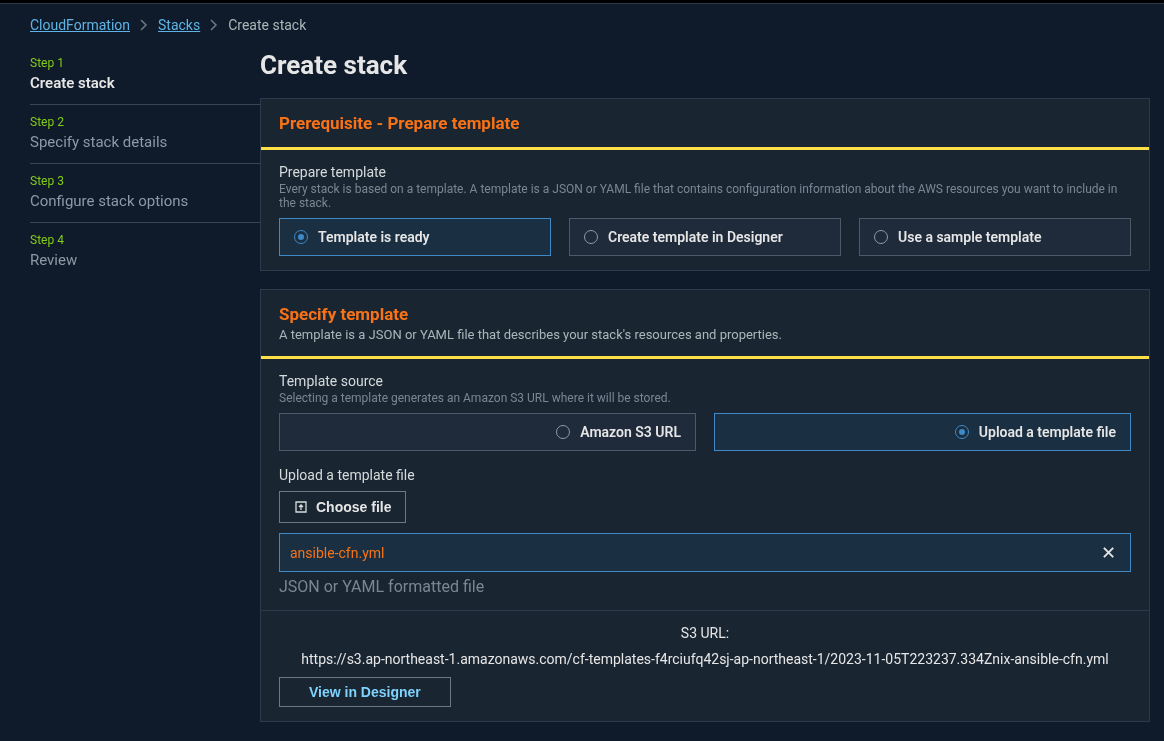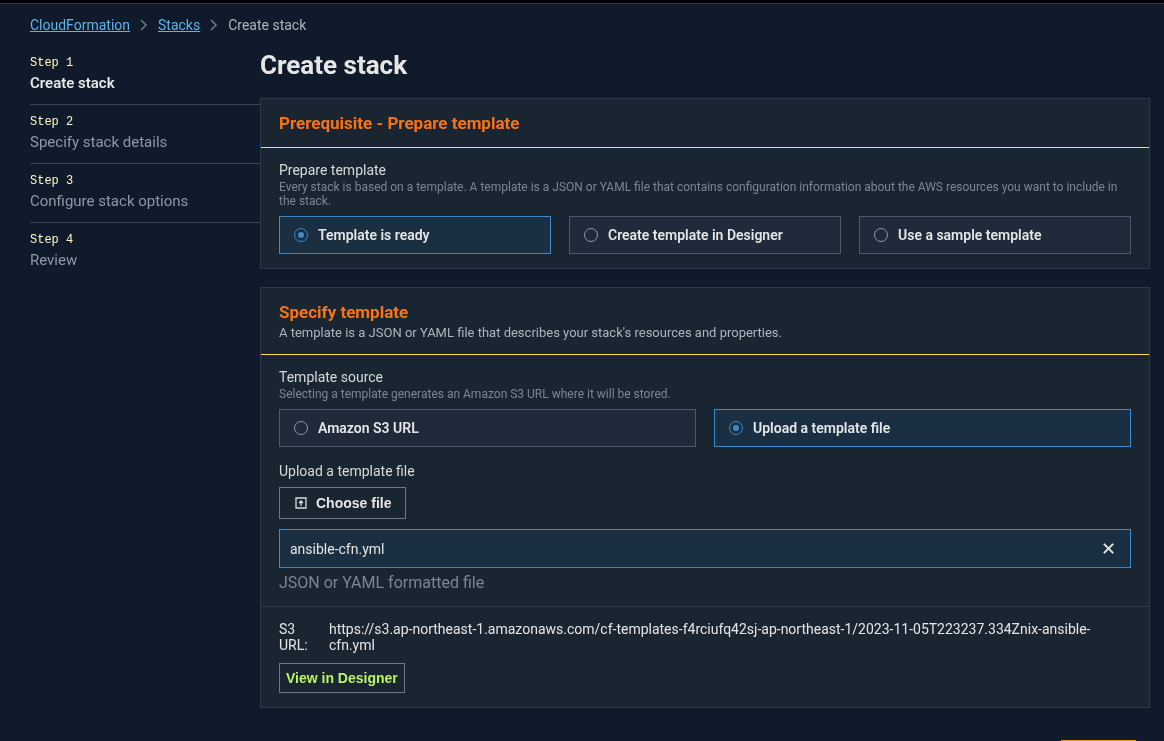--- a/index.html
+++ b/index.html
@@ -18,36 +18,36 @@
   padding: 13px 30px;
 }
 .breadcrumb a { color: #5fb3e5; text-decoration: underline; cursor: pointer; }
 .breadcrumb .sep { color: #6a7a85; }
 .breadcrumb .current { color: #aab7b8; }
 .chevron-icon { display: inline-flex; }
 .layout { display: flex; }
 .wizard-nav { width: 260px; padding: 0 0 0 30px; }
 .wizard-step { padding: 10px 0 12px 0; border-top: 1px solid #3a4553; }
 .wizard-step:first-child { border-top: none; }
-.wizard-step .step-num { font-size: 12px; color: #fef9c3; margin-bottom: 4px; font-family: Liberation Mono, monospace; }
+.wizard-step .step-num { font-size: 12px; color: #84cc16; margin-bottom: 4px; }
 .wizard-step .step-title { font-size: 15px; color: #8d99a4; }
 .wizard-step.active .step-title { color: #e6e6e6; font-weight: 600; }
 .main { flex: 1; padding: 0 14px 0 0; }
 .page-title { font-size: 26px; font-weight: 700; color: #e6e6e6; margin: 4px 0 18px 0; }
 .panel {
   background: #1a2532; border: 1px solid #2a3a4a; margin-bottom: 18px;
 }
 .panel-hdr { padding: 14px 18px; }
 .panel-hdr h2 { font-size: 17px; font-weight: 700; color: #f97316; }
 .panel-sub { font-size: 13px; color: #aab7b8; margin-top: 3px; }
-.panel-body { padding: 14px 18px; border-top: 1px solid #fde047; }
+.panel-body { padding: 14px 18px; border-top: 3px solid #fde047; }
 .field-label { font-size: 14px; color: #d5dbdb; margin-bottom: 2px; }
 .field-help { font-size: 12px; color: #7a8793; margin-bottom: 8px; }
 .radio-row { display: flex; gap: 18px; }
-.radio-row.two > .radio-card { flex: 1; }
+.radio-row.two > .radio-card { flex: 1; justify-content: flex-end; }
 .radio-row.three > .radio-card { flex: 1; }
 .radio-card {
   display: flex; align-items: center; gap: 10px;
   border: 1px solid #4a5a68; background: #1f2b3a;
   padding: 10px 14px; cursor: pointer;
 }
 .radio-card.selected { border: 1px solid #3f89c7; background: #1a2f42; }
 .radio-dot {
   width: 14px; height: 14px; border-radius: 50%;
   border: 1px solid #8d99a4; position: relative; flex-shrink: 0;
@@ -61,30 +61,30 @@
 .choose-file {
   display: inline-flex; align-items: center; gap: 8px;
   border: 1px solid #6a7a85; background: transparent; color: #e6e6e6;
   padding: 7px 14px; font-size: 14px; font-weight: 600; cursor: pointer;
 }
 .upload-icon { display: inline-flex; }
 .file-display {
   margin-top: 10px; border: 1px solid #3f89c7; background: #1a2f42;
   padding: 8px 10px; display: flex; align-items: center; justify-content: space-between;
 }
-.file-name { color: #e5e5e5; }
+.file-name { color: #f97316; }
 .close-x { color: #e6e6e6; cursor: pointer; font-size: 18px; padding: 0 4px; }
 .helper { font-size: 16px; color: #7a8793; margin-top: 5px; }
 .s3-row { padding: 14px 18px; border-top: 1px solid #2a3a4a; display: flex; flex-direction: column; gap: 10px; }
-.s3-line { display: flex; gap: 2px; align-items: center; font-size: 14px; }
+.s3-line { display: flex; gap: 10px; align-items: center; font-size: 14px; flex-direction: column; }
 .s3-label { color: #e6e6e6; font-weight: 400; }
 .s3-url { color: #e6e6e6; }
 .view-designer {
   align-self: flex-start; border: 1px solid #6a7a85; background: transparent;
-  color: #bef264; padding: 6px 6px; font-size: 14px; font-weight: 600; cursor: pointer;
+  color: #7dd3fc; padding: 6px 29px; font-size: 14px; font-weight: 600; cursor: pointer;
 }
 .footer {
   display: flex; justify-content: flex-end; align-items: center;
   gap: 18px; padding: 14px 14px 0 0;
 }
 .btn-cancel { background: transparent; border: none; color: #e6e6e6; font-weight: 600; cursor: pointer; padding: 8px 4px; }
 .btn-next {
   background: #ff9900; border: 1px solid #ff9900; color: #111;
   font-weight: 700; padding: 8px 22px; cursor: pointer;
 }

